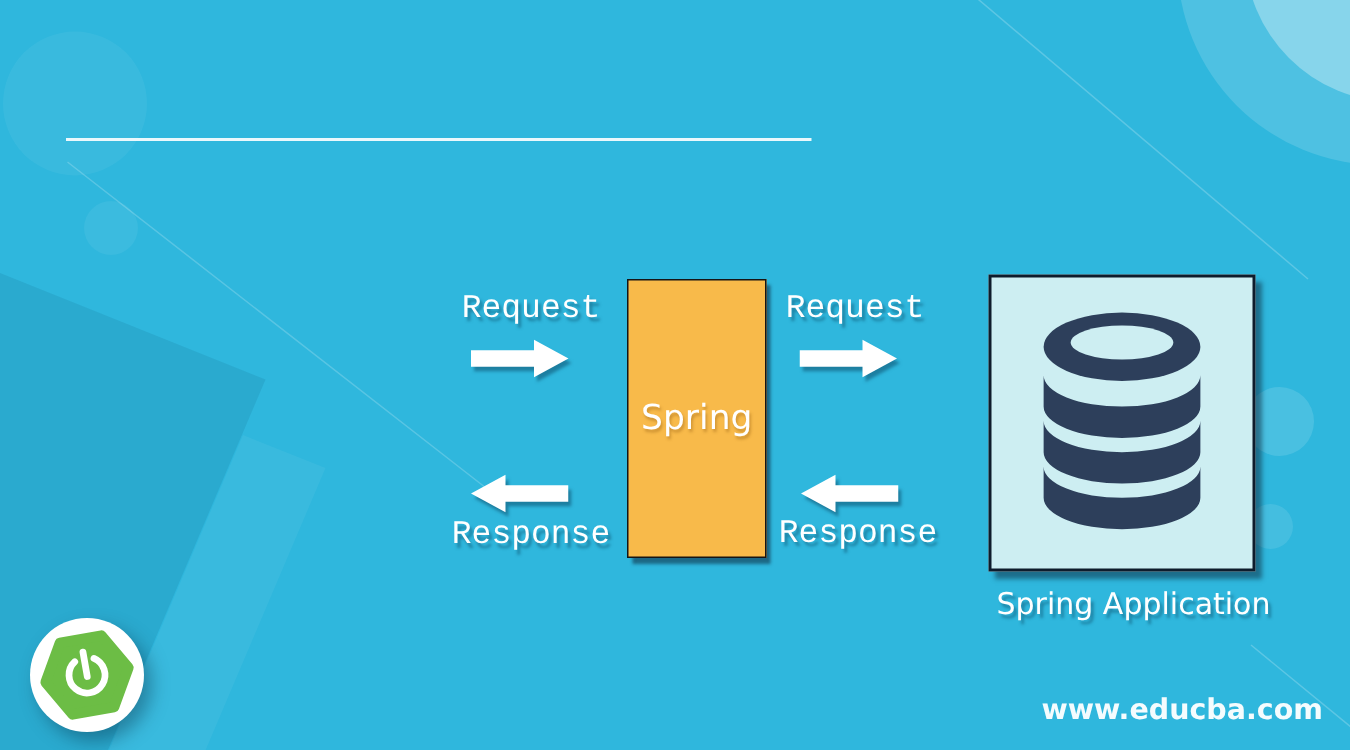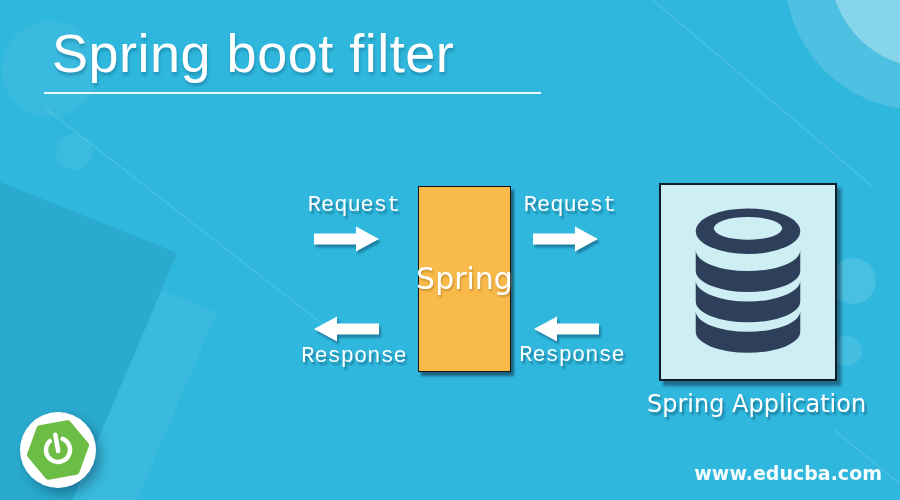--- a/index.html
+++ b/index.html
@@ -42,35 +42,35 @@
   .filter-box{
     position:absolute;left:418px;top:186px;width:93px;height:186px;
     background:var(--filter-box-fill,#f8ba4a);
     border:1.5px solid #151515;
     box-shadow:3px 4px 2px rgba(12,38,58,0.55);
     display:flex;align-items:center;justify-content:center;
     box-sizing:border-box;
   }
   .filter-box-label{
     font-family:"DejaVu Sans",sans-serif;
-    font-size:30px;line-height:32px;color:var(--text,#fff);
+    font-size:23px;line-height:32px;color:var(--text,#fff);
     text-align:center;text-shadow:1px 2px 2px rgba(150,95,20,0.45);
   }
   .app-box{
     position:absolute;left:659px;top:183px;width:178px;height:198px;
     background:var(--app-box-fill,#cdeef2);
     border:2px solid #0e1c2c;
     box-shadow:4px 5px 3px rgba(12,38,58,0.5);
     display:flex;align-items:center;justify-content:center;
     box-sizing:border-box;
   }
   .app-box-label{
     position:absolute;left:647px;top:390px;width:200px;
     font-family:"DejaVu Sans",sans-serif;
-    font-size:24px;color:var(--text,#fff);text-align:right;
+    font-size:20px;color:var(--text,#fff);text-align:right;
     text-shadow:2px 3px 2px rgba(14,85,115,0.55);
     white-space:nowrap;
   }
   .spring-logo{position:absolute;left:10px;top:402px;filter:drop-shadow(5px 6px 6px rgba(0,25,45,0.35));}
   .site-credit{
     position:absolute;right:18px;top:462px;
     font-family:"DejaVu Sans",sans-serif;
     font-size:19px;font-weight:bold;color:rgba(255,255,255,0.95);
     white-space:nowrap;
   }
@@ -87,21 +87,20 @@
     <circle cx="930" cy="-32" r="100" fill="rgba(255,255,255,0.32)"></circle>
     <circle cx="50" cy="69" r="48" fill="rgba(255,255,255,0.05)"></circle>
     <circle cx="74" cy="152" r="18" fill="rgba(255,255,255,0.06)"></circle>
     <circle cx="853" cy="281" r="23" fill="rgba(255,255,255,0.13)"></circle>
     <circle cx="847" cy="351" r="15" fill="rgba(255,255,255,0.10)"></circle>
     <line x1="45" y1="108" x2="330" y2="330" stroke="rgba(255,255,255,0.20)" stroke-width="1"></line>
     <line x1="648" y1="-4" x2="872" y2="186" stroke="rgba(255,255,255,0.22)" stroke-width="1"></line>
     <line x1="834" y1="430" x2="918" y2="499" stroke="rgba(255,255,255,0.22)" stroke-width="1"></line>
   </svg>
 
-  <h1 class="page-title">Spring boot filter</h1>
   <div class="title-underline"></div>
 
   <div class="flow-label" style="left:294px;top:193px;width:120px;">Request</div>
 
   <svg class="arrow" style="left:314px;top:226px;" width="66" height="26" viewBox="0 0 66 26">
     <path d="M0 7.5 L42 7.5 L42 0.5 L65 13 L42 25.5 L42 18.5 L0 18.5 Z" fill="#ffffff"></path>
   </svg>
 
   <svg class="arrow" style="left:313px;top:316px;" width="66" height="26" viewBox="0 0 66 26">
     <path d="M66 7.5 L24 7.5 L24 0.5 L1 13 L24 25.5 L24 18.5 L66 18.5 Z" fill="#ffffff"></path>

